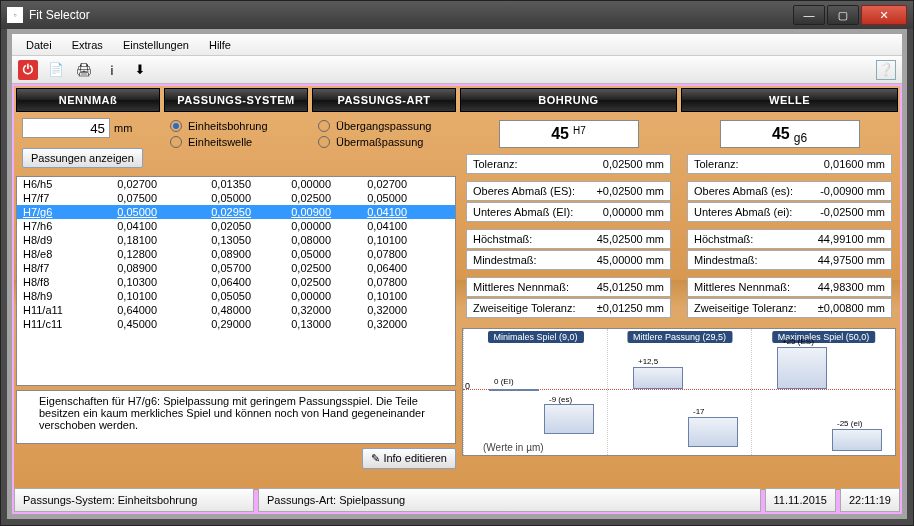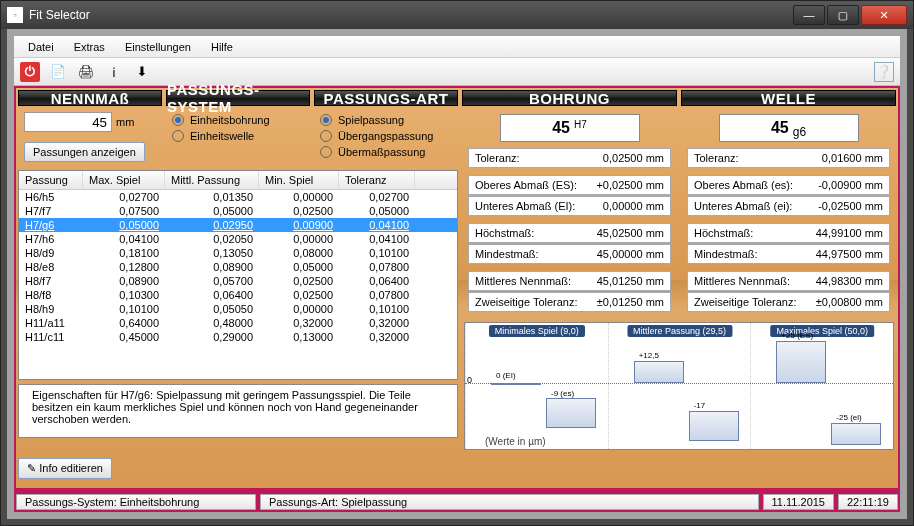--- a/index.html
+++ b/index.html
@@ -5,63 +5,63 @@
   * { box-sizing: border-box; margin: 0; padding: 0; }
   html, body { font-family: "Segoe UI", Tahoma, sans-serif; font-size: 11px; }
   .window { width: 914px; height: 526px; background: #4a4a4a; border: 1px solid #222; position: relative; }
   .titlebar { height: 28px; background: linear-gradient(#5a5a5a,#3a3a3a); display: flex; align-items: center; padding: 0 6px; color: #fff; }
   .titlebar-icon { width: 16px; height: 16px; background: #fff; margin-right: 6px; display:flex; align-items:center; justify-content:center; font-size:9px; color:#888;}
   .titlebar-title { flex: 1; font-size: 12px; }
   .winbtns { display:flex; gap:2px; }
   .winbtn { width:32px; height:20px; border-radius:2px; display:flex; align-items:center; justify-content:center; font-size:11px; }
   .winbtn.min, .winbtn.max { background: linear-gradient(#555,#333); border:1px solid #222; color:#fff;}
   .winbtn.close { background: linear-gradient(#e06050,#c03020); border:1px solid #822; color:#fff; width:46px; }
-  .client { position:absolute; top:28px; left:6px; right:6px; bottom:6px; background:#be185d; border:7px solid #a3a3a3; }
+  .client { position:absolute; top:28px; left:6px; right:6px; bottom:6px; background:#f0abfc; border:5px solid #a3a3a3; }
   .menubar { height:22px; background: linear-gradient(#fdfdfd,#ececec); border-bottom:1px solid #ccc; display:flex; align-items:center; padding:0 4px; }
   .menuitem { padding: 3px 10px; cursor:default; }
   .toolbar { height:28px; background: linear-gradient(#fdfdfd,#e6e6e6); border-bottom:1px solid #bbb; display:flex; align-items:center; gap:8px; padding:0 6px;}
   .tbtn { width:20px; height:20px; border:1px solid transparent; display:flex; align-items:center; justify-content:center; font-size:13px; }
   .tbtn.power { background:#d33; color:#fff; border-radius:2px; font-weight:bold;}
   .canvas { position:absolute; top:52px; left:2px; right:2px; bottom:24px; background: linear-gradient(#e8b070 0%, #d89850 48%, #cc9048 48%, #e0a868 55%, #d89850 100%); display:flex; gap:4px; padding:2px;}
   .col { display:flex; flex-direction:column; }
-  .section-head { height:16px; background: linear-gradient(#555,#222 48%,#111 52%,#333); color:#fff; font-weight:bold; display:flex; align-items:center; justify-content:center; border:1px solid #000; font-size:15px; letter-spacing:0.5px;}
+  .section-head { height:24px; background: linear-gradient(#555,#222 48%,#111 52%,#333); color:#fff; font-weight:bold; display:flex; align-items:center; justify-content:center; border:1px solid #000; font-size:11px; letter-spacing:0.5px;}
   .panel-pad { padding:6px 6px; }
   .input-nominal { width:88px; text-align:right; padding:2px 4px; border:1px solid #999; height:20px; background:#fff; }
   .mmlabel { margin-left:4px; }
   .btn { background: linear-gradient(#fefefe,#e0e0e0); border:1px solid #8aa0c0; padding:3px 8px; border-radius:2px; font-size:11px;}
   .radio-row { display:flex; align-items:center; gap:6px; padding:2px 0; }
   .radio { width:12px; height:12px; border:1px solid #666; border-radius:50%; display:inline-flex; align-items:center; justify-content:center;}
   .radio.sel::after { content:""; width:6px; height:6px; background:#2a6ac8; border-radius:50%;}
   .table-wrap { background:#fff; border:1px solid #888; margin-top:2px; height:210px; display:flex; flex-direction:column; }
   .thead, .trow { display:grid; grid-template-columns: 64px 82px 94px 80px 76px; font-size:11px; }
   .thead { background: linear-gradient(#fdfdfd,#e8e8e8); border-bottom:1px solid #ccc; }
   .thead > div { padding:3px 6px; border-right:1px solid #ddd; }
   .tbody { overflow-y:auto; flex:1; }
   .trow > div { padding:1px 6px; text-align:right; }
   .trow > div:first-child { text-align:left; }
   .trow.sel { background:#3399ff; color:#fff;text-decoration:underline; }
-  .desc-box { background:#fff; border:1px solid #888; margin-top:4px; padding:4px 13px; font-size:11px; height:54px; overflow:auto; position:relative;}
-  .info-btn-row { display:flex; justify-content:flex-start; margin-top:20px; }
+  .desc-box { background:#fff; border:1px solid #888; margin-top:4px; padding:4px 22px; font-size:11px; height:54px; overflow:auto; position:relative;}
+  .info-btn-row { display:flex; justify-content:flex-end; margin-top:4px; }
   .fit-display { background:#fff; border:1px solid #888; margin:8px auto 6px auto; width:140px; height:28px; display:flex; align-items:center; justify-content:center; font-size:16px; font-weight:bold;}
   .fit-display .sup { font-size:10px; font-weight:normal; position:relative; top:-4px; margin-left:4px;}
   .fit-display .sub { font-size:12px; font-weight:normal; position:relative; top:4px; margin-left:4px;}
   .kv-block { display:flex; flex-direction:column; gap:3px; padding:0 6px 4px 6px; }
   .kv { display:flex; background:#fff; border:1px solid #aaa; height:20px; align-items:center; }
   .kv .k { flex:1; padding:0 6px; }
   .kv .v { padding:0 6px; text-align:right; }
   .kv-group { display:flex; flex-direction:column; gap:1px; margin-bottom:4px;}
   .charts { background:#fff; border:1px solid #888; margin:2px 2px 0 2px; height:128px; position:relative; display:flex;}
   .chart-col { flex:1; position:relative; border-left:1px dotted #ccc;}
   .chart-title { position:absolute; top:2px; left:50%; transform:translateX(-50%); background:#2a4a7a; color:#fff; font-size:9px; padding:1px 6px; border-radius:2px; white-space:nowrap;}
   .axis0 { position:absolute; left:0; right:0; top:60px; border-top:1px dotted #d44; }
   .ylabel0 { position:absolute; left:2px; top:52px; font-size:9px;}
   .bar { position:absolute; width:50px; background: linear-gradient(#eef2f8,#c8d4e8); border:1px solid #6a80a8;}
   .bar-label { position:absolute; font-size:8px; white-space:nowrap;}
   .units { position:absolute; left:20px; bottom:2px; font-size:10px; color:#444;}
-  .statusbar { position:absolute; left:2px; right:2px; bottom:2px; height:16px; display:flex; gap:4px; }
+  .statusbar { position:absolute; left:2px; right:2px; bottom:2px; height:24px; display:flex; gap:4px; }
   .status-cell { background: linear-gradient(#fdfdfd,#e8e8e8); border:1px solid #aaa; padding:2px 8px; font-size:11px; display:flex; align-items:center;}
   .status-cell.flex { flex:1; }
   .left-group { width:440px; display:flex; flex-direction:column;}
   .right-group { flex:1; display:flex; flex-direction:column;}
   .top3 { display:flex; gap:4px;}
   .top3 > div { flex:1; }
   .top3 .section-head { width:100%; }
   .nominal-col { width:130px; flex:none;}
   .sys-col { width:150px; flex:none;}
   .art-col { flex:1;}
@@ -125,43 +125,32 @@
               <div class="radio-row">
                   <span class="radio"></span>
                   <span>Einheitswelle</span>
                 </div>
             </div>
           </div>
           <div class="art-col">
             <div class="section-head">PASSUNGS-ART</div>
             <div class="panel-pad">
               <div class="radio-row">
-                  <span class="radio sel"></span>
-                  <span>Spielpassung</span>
-                </div>
-              <div class="radio-row">
                   <span class="radio"></span>
                   <span>Übergangspassung</span>
                 </div>
               <div class="radio-row">
                   <span class="radio"></span>
                   <span>Übermaßpassung</span>
                 </div>
             </div>
           </div>
         </div>
 
         <div class="table-wrap">
-          <div class="thead">
-            <div>Passung</div>
-            <div>Max. Spiel</div>
-            <div>Mittl. Passung</div>
-            <div>Min. Spiel</div>
-            <div>Toleranz</div>
-          </div>
           <div class="tbody" id="tbody">
               <div class="trow">
                 <div>H6/h5</div>
                 <div>0,02700</div>
                 <div>0,01350</div>
                 <div>0,00000</div>
                 <div>0,02700</div>
               </div>
               <div class="trow">
                 <div>H7/f7</div>

